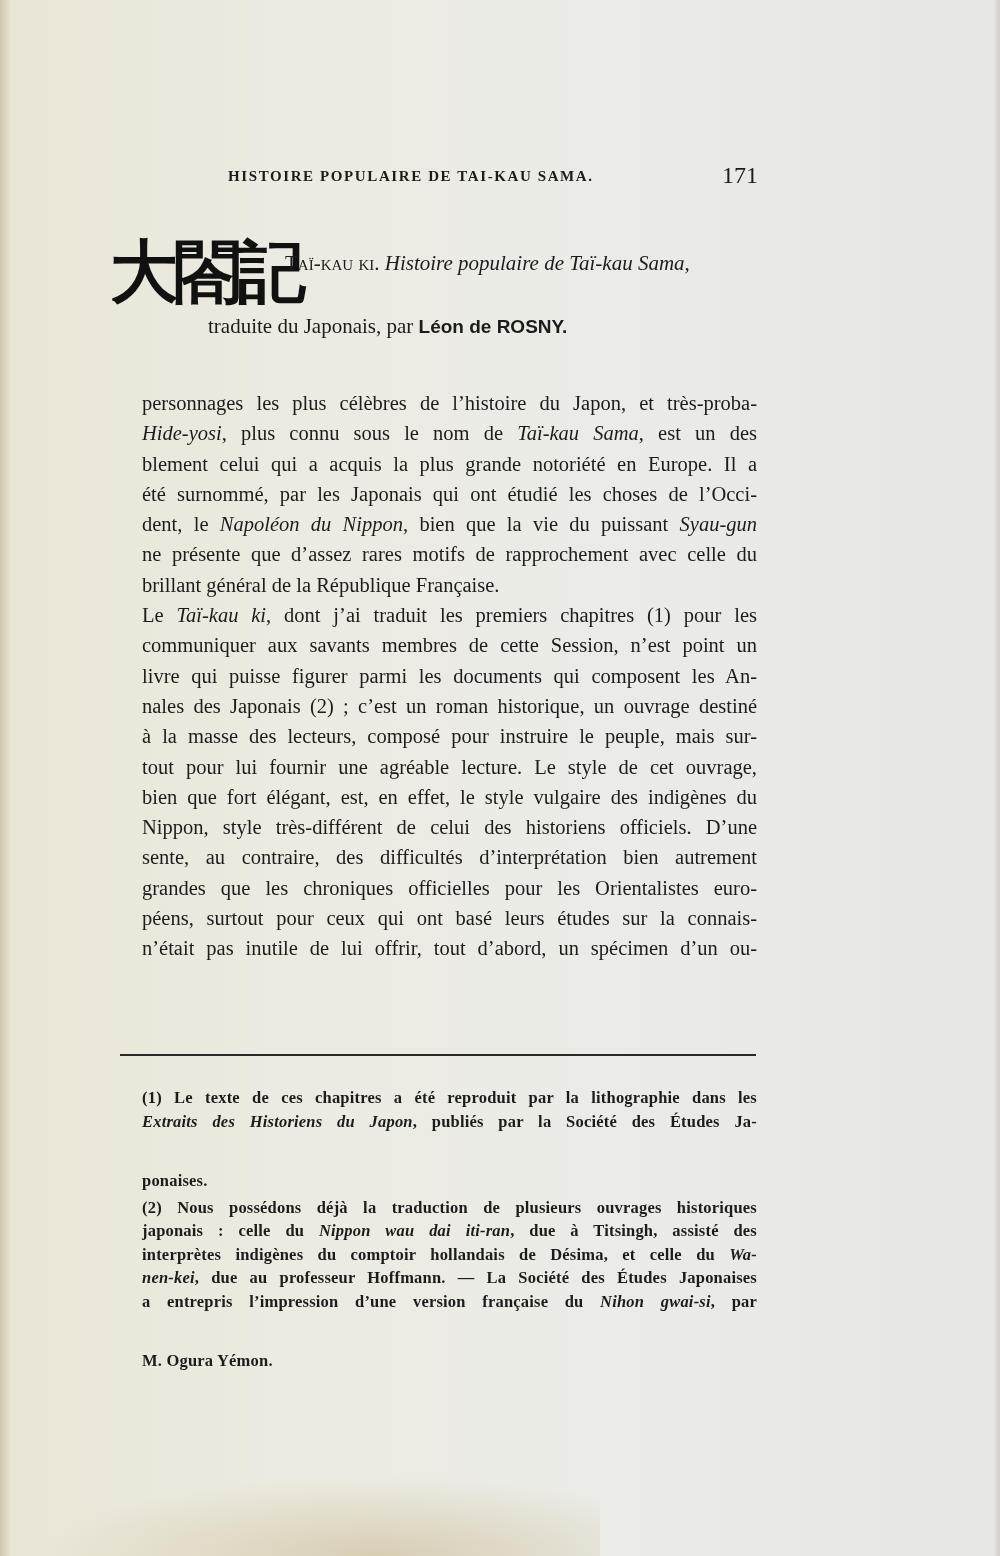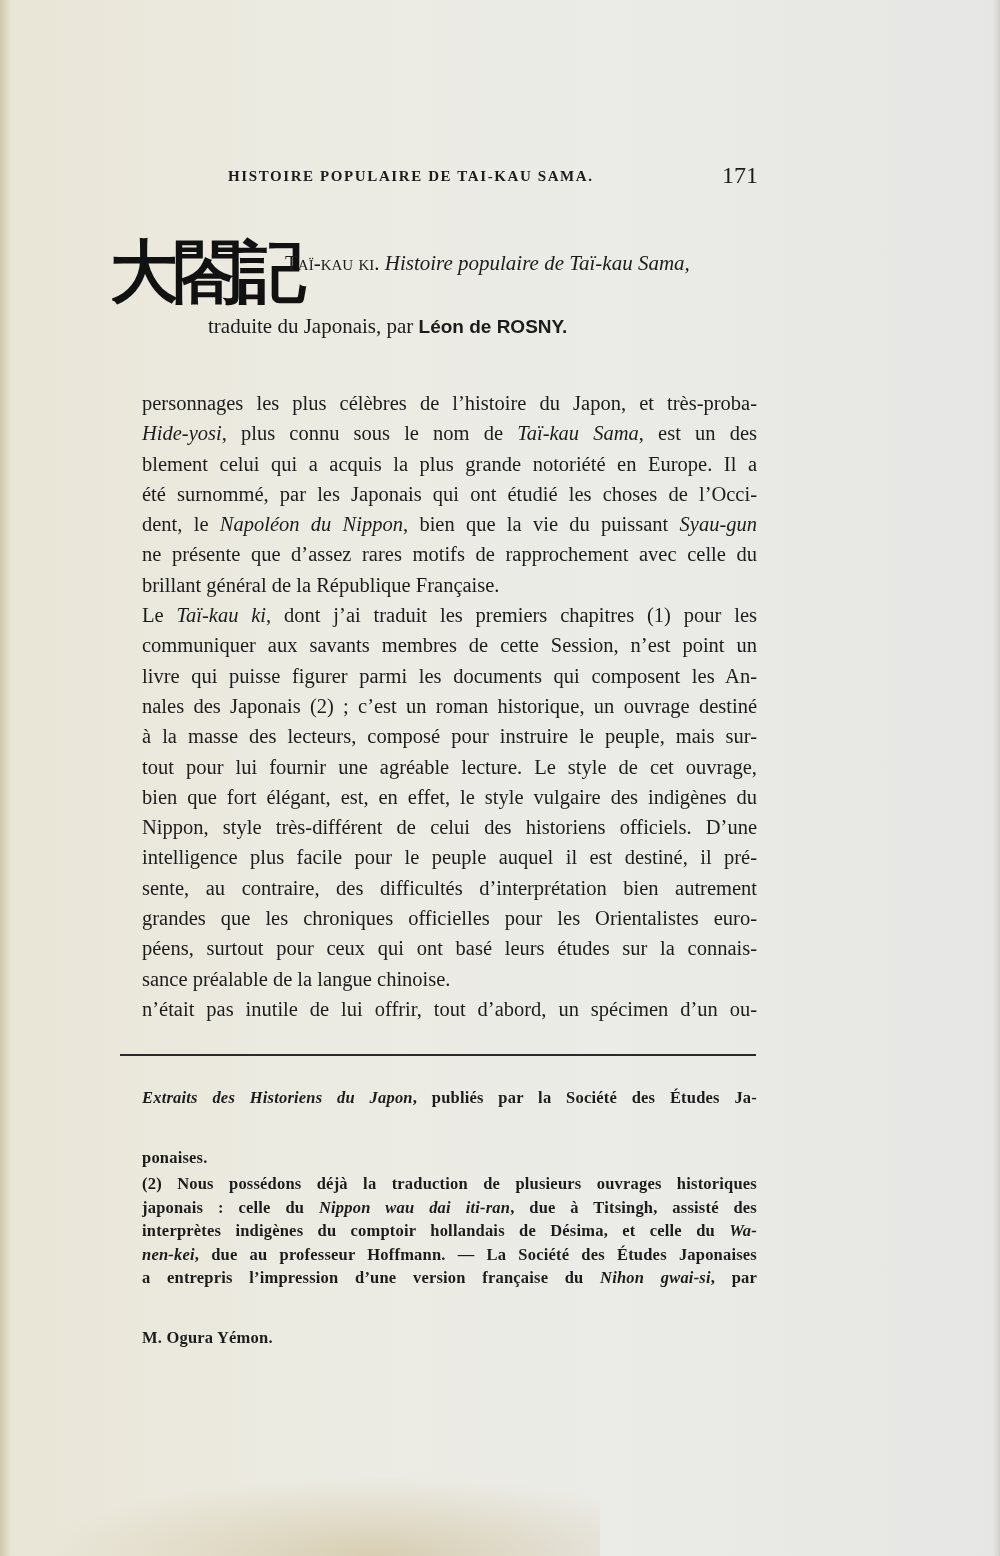--- a/index.html
+++ b/index.html
@@ -77,32 +77,31 @@
     <span class="line"><span>ne présente que d’assez rares motifs de rapprochement avec celle du</span></span>
     <span class="line last"><span>brillant général de la République Française.</span></span>
     <span class="line" style="text-indent: 0px; padding-left: 0px;"><span>Le </span><i>Taï-kau ki</i><span>, dont j’ai traduit les premiers chapitres (1) pour les</span></span>
     <span class="line"><span>communiquer aux savants membres de cette Session, n’est point un</span></span>
     <span class="line"><span>livre qui puisse figurer parmi les documents qui composent les An-</span></span>
     <span class="line"><span>nales des Japonais (2) ; c’est un roman historique, un ouvrage destiné</span></span>
     <span class="line"><span>à la masse des lecteurs, composé pour instruire le peuple, mais sur-</span></span>
     <span class="line"><span>tout pour lui fournir une agréable lecture. Le style de cet ouvrage,</span></span>
     <span class="line"><span>bien que fort élégant, est, en effet, le style vulgaire des indigènes du</span></span>
     <span class="line"><span>Nippon, style très-différent de celui des historiens officiels. D’une</span></span>
-    <span class="line"><span>intelligence plus facile pour le peuple auquel il est destiné, il pré-</span></span>
     <span class="line"><span>sente, au contraire, des difficultés d’interprétation bien autrement</span></span>
     <span class="line"><span>grandes que les chroniques officielles pour les Orientalistes euro-</span></span>
     <span class="line"><span>péens, surtout pour ceux qui ont basé leurs études sur la connais-</span></span>
-    <span class="line last"><span>sance préalable de la langue chinoise.</span></span>
     <span class="line"><span>n’était pas inutile de lui offrir, tout d’abord, un spécimen d’un ou-</span></span>
   </article>
 
 <div class="rule"></div>
 
 <section class="footnotes" id="footnotes">
     <div class="footnote">
+      <span class="line"><span>(1) Le texte de ces chapitres a été reproduit par la lithographie dans les</span></span>
       <span class="line"><i>Extraits des Historiens du Japon</i><span>, publiés par la Société des Études Ja-</span></span>
       <span class="line last"><span>ponaises.</span></span>
     </div>
     <div class="footnote">
       <span class="line"><span>(2) Nous possédons déjà la traduction de plusieurs ouvrages historiques</span></span>
       <span class="line"><span>japonais : celle du </span><i>Nippon wau dai iti-ran</i><span>, due à Titsingh, assisté des</span></span>
       <span class="line"><span>interprètes indigènes du comptoir hollandais de Désima, et celle du </span><i>Wa-</i></span>
       <span class="line"><i>nen-kei</i><span>, due au professeur Hoffmann. — La Société des Études Japonaises</span></span>
       <span class="line"><span>a entrepris l’impression d’une version française du </span><i>Nihon gwai-si</i><span>, par</span></span>
       <span class="line last"><span>M. Ogura Yémon.</span></span>

